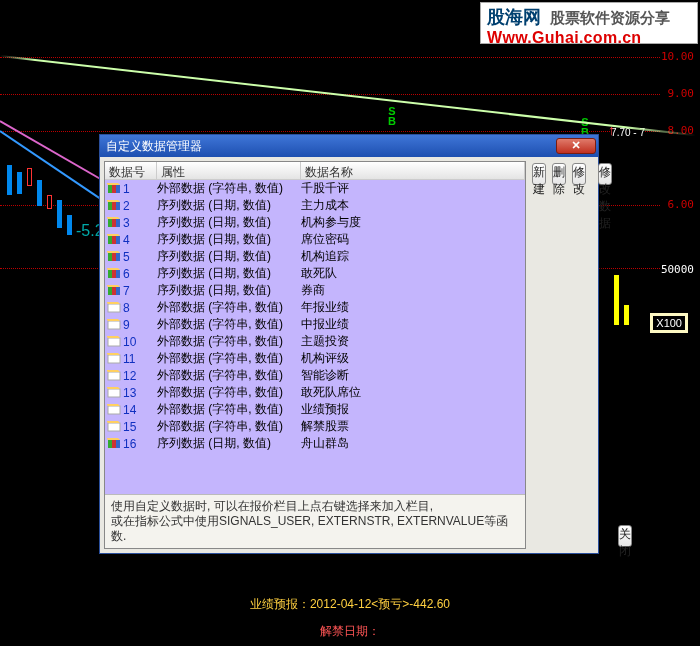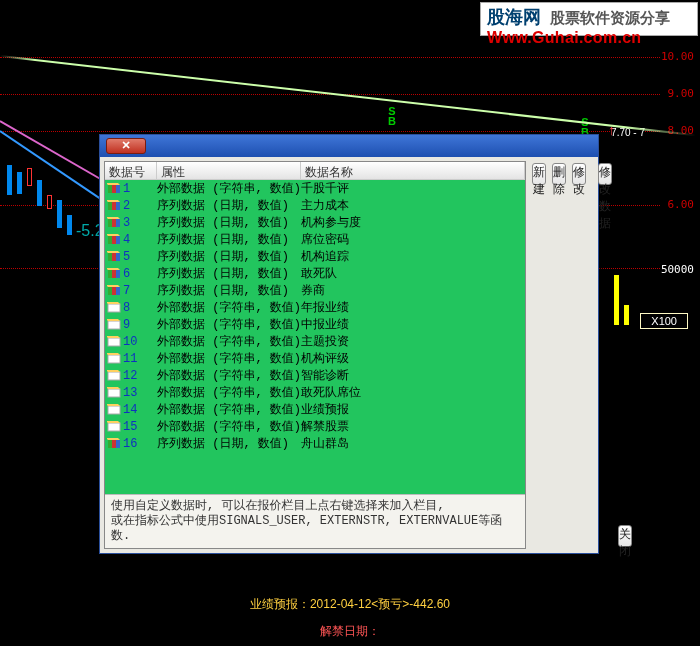--- a/index.html
+++ b/index.html
@@ -1,47 +1,47 @@
 <!DOCTYPE html>
 <html><head>
 <meta charset="utf-8">
 <style>
   * { box-sizing: border-box; margin: 0; padding: 0; }
   html, body { width: 700px; height: 646px; overflow: hidden; font-family: "SimSun", "宋体", sans-serif; font-size: 12px; }
   .bg { position: relative; width: 700px; height: 646px; background: #000; }
   
-  .watermark { position: absolute; top: 2px; right: 2px; width: 218px; height: 34px; background: #fff; border: 1px solid #aaa; padding: 2px 6px; }
+  .watermark { position: absolute; top: 2px; right: 2px; width: 218px; height: 42px; background: #fff; border: 1px solid #aaa; padding: 2px 6px; }
   .watermark .l1 { font-size: 18px; font-weight: bold; }
   .watermark .l1 .han { color: #004070; }
   .watermark .l1 .desc { color: #555; font-size: 15px; margin-left: 4px; }
   .watermark .l2 { font-size: 16px; font-weight: bold; color: #dd0000; letter-spacing: 0.3px; }
   
   .axis-label { position: absolute; right: 6px; color: #c00; font-size: 11px; font-family: Consolas, monospace; }
   .axis-white { color: #fff; }
-  .axis-box { position: absolute; right: 12px; color: #fff; border: 1px solid #fef9c3; padding: 1px 10px; font-size: 11px; background: #000; }
+  .axis-box { position: absolute; right: 12px; color: #fff; border: 3px solid #fef9c3; padding: 1px 3px; font-size: 11px; background: #000; }
   .grid-h { position: absolute; left: 0; right: 40px; border-top: 1px dotted #b00; }
   .s-marker { position: absolute; color: #0c0; font-size: 11px; font-weight: bold; text-align: center; line-height: 10px; }
   .price-tag { position: absolute; color: #fff; font-size: 10px; background: #000; }
   .label-5 { position: absolute; color: #0aa; font-size: 16px; }
   
   .candle { position: absolute; width: 5px; background: #08e; }
   .candle.red { background: #000; border: 1px solid #f33; }
   
   .bottom-info { position: absolute; left: 0; right: 0; bottom: 0; height: 60px; text-align: center; }
   .bottom-info .row { margin-top: 10px; }
   .bi-yellow { color: #ffd040; }
   .bi-cyan { color: #3df; }
   .bi-red { color: #f55; }
   
   .dialog { position: absolute; left: 99px; top: 134px; width: 500px; height: 420px; background: #e9e8e2; border: 1px solid #2a4f9c; box-shadow: 2px 2px 6px rgba(0,0,0,0.6); }
   .titlebar { height: 22px; background: linear-gradient(#3f76d8, #1d4fb0); display: flex; align-items: center; padding: 0 2px 0 6px; }
   .titlebar .title { color: #fff; font-size: 12px; flex: 1; }
   .titlebar .close-btn { width: 40px; height: 16px; background: linear-gradient(#e07a6a, #c03020); border: 1px solid #7a1c10; border-radius: 3px; color: #fff; text-align: center; line-height: 13px; font-size: 11px; cursor: pointer; font-weight: bold; }
   .dialog-body { display: flex; height: calc(100% - 22px); padding: 4px; gap: 6px; }
-  .list-wrap { flex: 1; display: flex; flex-direction: column; border: 1px solid #888; background: #22c55e; font-family: Liberation Mono, monospace; }
+  .list-wrap { flex: 1; display: flex; flex-direction: column; border: 1px solid #888; background: #c4b5fd; }
   .list-header { display: flex; background: linear-gradient(#fff, #e4e4e4); border-bottom: 1px solid #ccc; height: 18px; }
   .list-header .col { border-right: 1px solid #ccc; padding: 2px 4px; font-size: 12px; color: #333; }
   .col-num { width: 52px; }
   .col-attr { width: 144px; }
   .col-name { flex: 1; }
   .list-rows { flex: 1; overflow: auto; }
   .row-item { display: flex; height: 17px; align-items: center; padding: 0 2px; }
   .row-item .ic { width: 14px; height: 12px; margin-right: 2px; display: inline-block; }
   .ic svg { width: 14px; height: 12px; display: block; }
   .row-item .c-num { width: 34px; color: #1030c0; }
@@ -98,20 +98,21 @@
   <div class="candle" style="left:67px; top:215px; height:20px"></div>
   <div class="candle" style="left:614px; top:275px; height:50px; background:#ff0"></div>
   <div class="candle" style="left:624px; top:305px; height:20px; background:#ff0"></div>
 
   <div class="trend" style="left:0; top:55px; width:700px; background:linear-gradient(to right, transparent 0, #cfa 5%, #cfa 90%, transparent 100%); transform-origin:left; transform:rotate(6.5deg);"></div>
   <div class="trend" style="left:0; top:120px; width:120px; background:#d6c; transform-origin:left; transform:rotate(30deg);"></div>
   <div class="trend" style="left:0; top:130px; width:120px; background:#39f; transform-origin:left; transform:rotate(34deg);"></div>
 
   <div class="dialog">
     <div class="titlebar">
+      <span class="title">自定义数据管理器</span>
       <div class="close-btn">✕</div>
     </div>
     <div class="dialog-body">
       <div class="list-wrap">
         <div class="list-header">
           <div class="col col-num">数据号</div>
           <div class="col col-attr">属性</div>
           <div class="col col-name">数据名称</div>
         </div>
         <div class="list-rows" id="rows">

